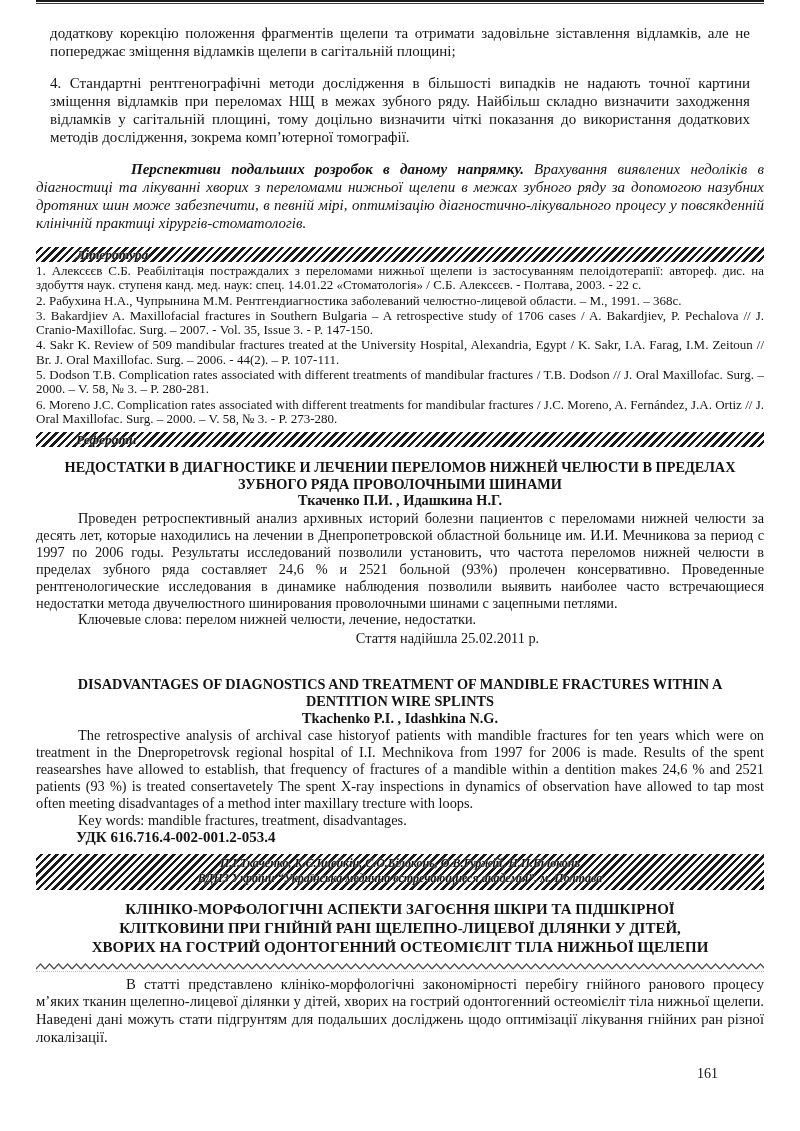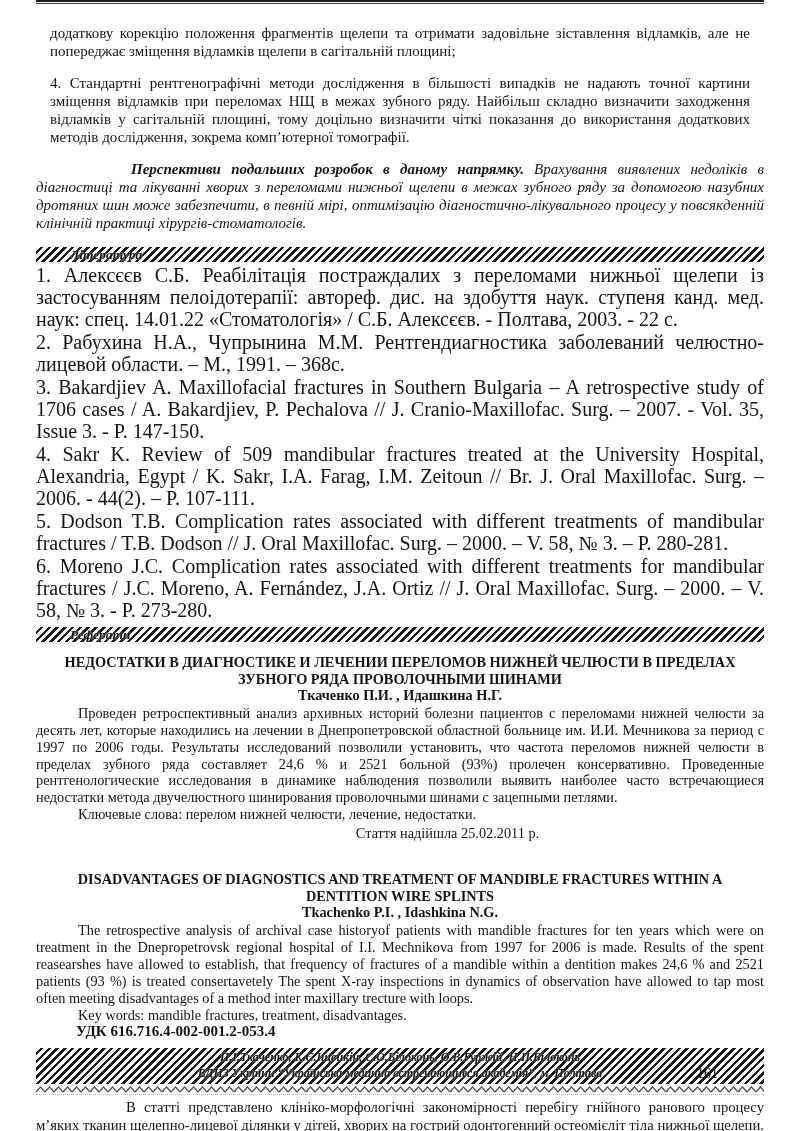--- a/index.html
+++ b/index.html
@@ -44,28 +44,28 @@
   
   .hatch {
     background:repeating-linear-gradient(135deg,#fdfdfd 0,#fdfdfd 3px,#1a1a1a 3px,#1a1a1a 5.5px);
   }
   .rubric-band {
     height:15px;
     margin:6px 0 2px 0;
     position:relative;
   }
   .rubric-band .rubric-label {
-    position:absolute; left:34px; top:0;
+    position:absolute; left:40px; top:0;
     font-size:13.5px; font-weight:bold; font-style:italic;
     line-height:15px;
     text-shadow:0 0 2px #ffffff;
   }
 
   
-  .references { font-size:20px; line-height:1.1; text-align:justify; margin-top:2px; }
+  .references { font-size:13px; line-height:1.1; text-align:justify; margin-top:2px; }
   .references p { margin:0 0 1px 0; }
 
   
   .cols { display:flex; gap:15px; margin-top:12px;flex-direction:column; }
   .col { flex:1; font-size:14.3px; line-height:1.18; text-align:justify; }
   .col-title { font-weight:bold; text-align:center; line-height:1.16; margin:0 4px; }
   .col-authors { font-weight:bold; text-align:center; margin:0 0 1px 0; }
   .col-abstract { text-indent:42px; margin:0; }
   .col-keywords { text-indent:42px; margin:0; }
   .col-keywords .kw-label { }
@@ -149,20 +149,21 @@
     </div>
   </div>
 
   <div class="udc">УДК 616.716.4-002-001.2-053.4</div>
 
   <div class="authors-band hatch">
     <div>П.І.Ткаченко, К.Є.Іщейкін, С.О.Білоконь, О.В.Гуржій, Н.П.Білоконь</div>
     <div>ВДНЗ України “Українська медична встречающиеся академія”, м. Полтава</div>
   </div>
 
+  <div class="article2-title">КЛІНІКО-МОРФОЛОГІЧНІ АСПЕКТИ ЗАГОЄННЯ ШКІРИ ТА ПІДШКІРНОЇ КЛІТКОВИНИ ПРИ ГНІЙНІЙ РАНІ ЩЕЛЕПНО-ЛИЦЕВОЇ ДІЛЯНКИ У ДІТЕЙ, ХВОРИХ НА ГОСТРИЙ ОДОНТОГЕННИЙ ОСТЕОМІЄЛІТ ТІЛА НИЖНЬОЇ ЩЕЛЕПИ</div>
 
   <div class="zz-wrap">
     <svg width="728" height="7">
       <defs>
         <pattern id="zz1" width="9" height="7" patternUnits="userSpaceOnUse">
           <path d="M0,6 L4.5,1 L9,6" fill="none" stroke="#4d4d4d" stroke-width="1.2"></path>
         </pattern>
       </defs>
       <rect width="728" height="7" fill="url(#zz1)"></rect>
     </svg>

